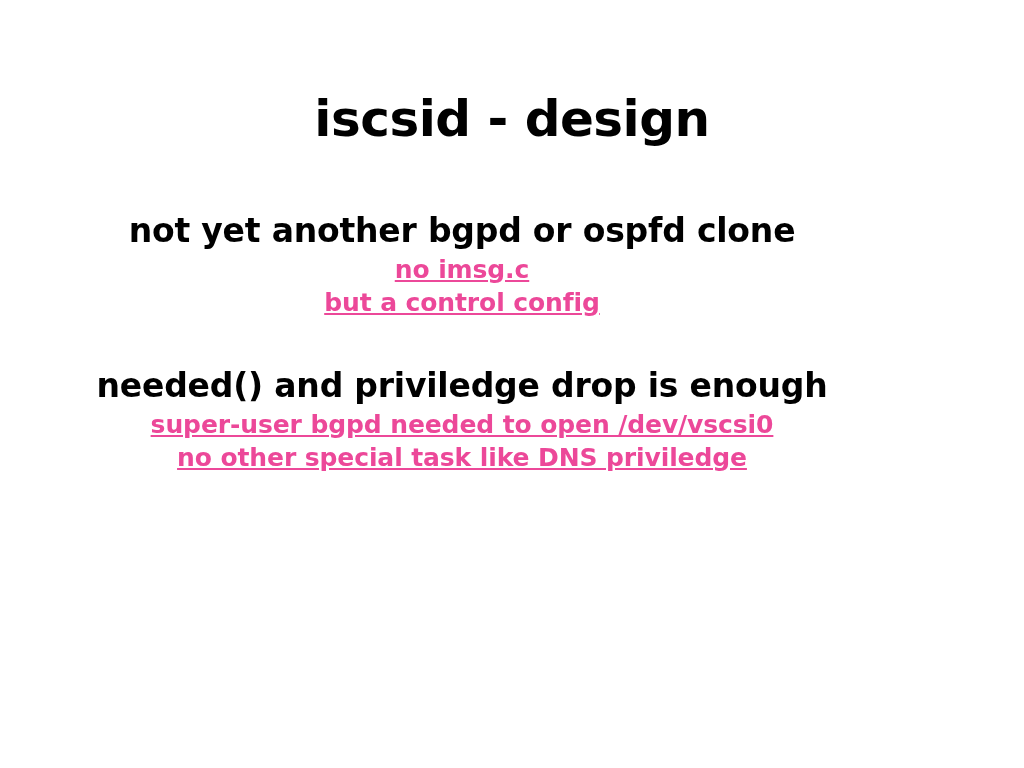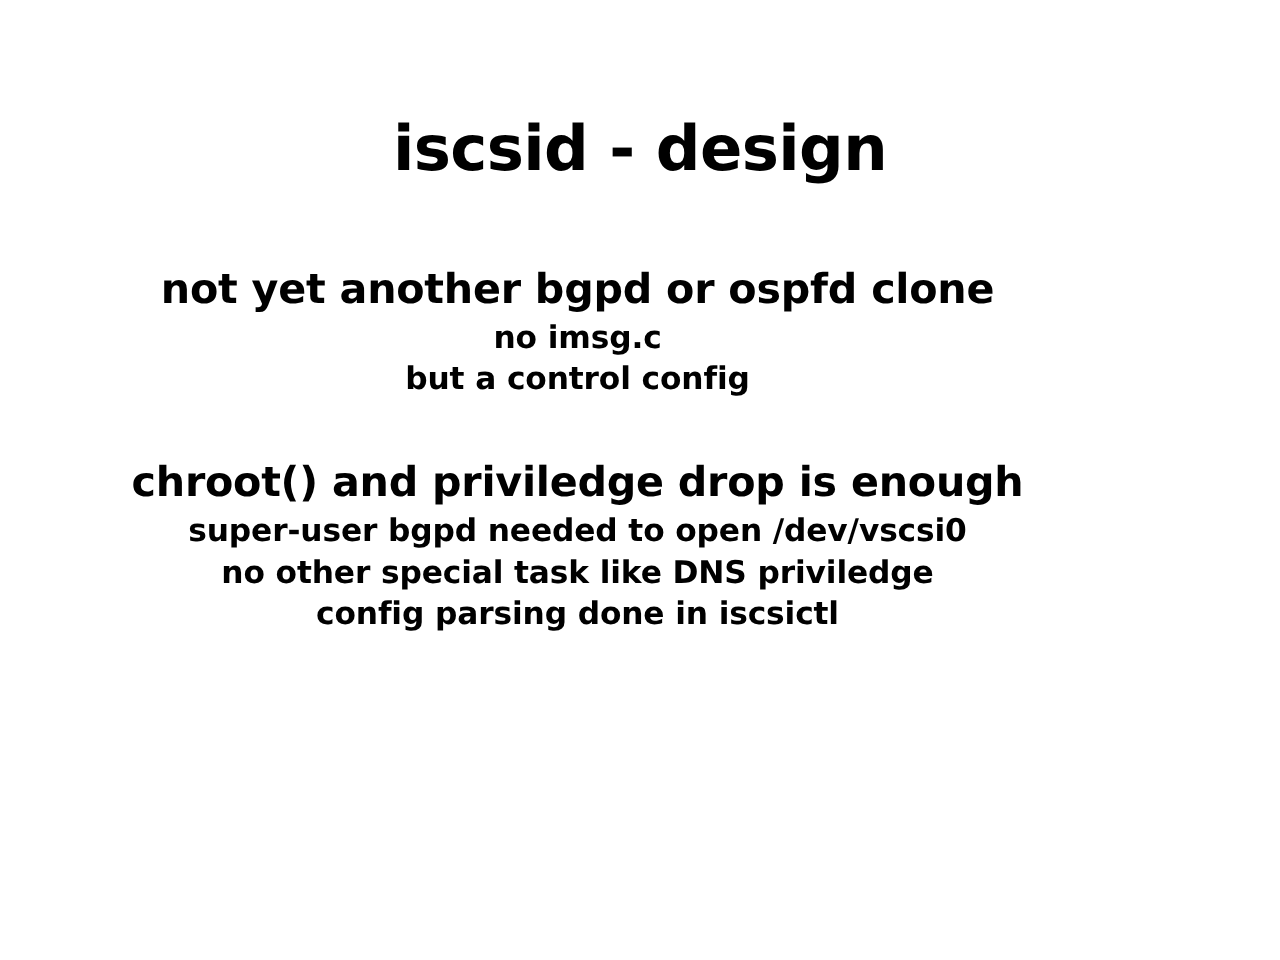--- a/index.html
+++ b/index.html
@@ -58,22 +58,23 @@
     letter-spacing: -0.2px;
     color: #000000;
     white-space: pre;
   }
 
   .block-sub {
     font-size: 25px;
     font-weight: 700;
     line-height: 1.32;
     letter-spacing: -0.1px;
-    color: #000000;
+    color: #ec4899;
     white-space: pre;
+    text-decoration: underline;
   }
 
   .block-gap {
     height: 46px;
     line-height: 46px;
     font-size: 25px;
   }
 </style>
 </head>
 <body>
@@ -86,21 +87,20 @@
 
     <div class="block">
       <div class="block-heading">not yet another bgpd or ospfd clone</div>
       <div class="block-sub">no imsg.c</div>
       <div class="block-sub">but a control config</div>
     </div>
 
     <div class="block-gap">&nbsp;</div>
 
     <div class="block">
-      <div class="block-heading">chroot() and priviledge drop is enough</div>
+      <div class="block-heading">needed() and priviledge drop is enough</div>
       <div class="block-sub">super-user bgpd needed to open /dev/vscsi0</div>
       <div class="block-sub">no other special task like DNS priviledge</div>
-      <div class="block-sub">config parsing done in iscsictl</div>
     </div>
 
   </div>
 
 </div>
 
 </body></html>

